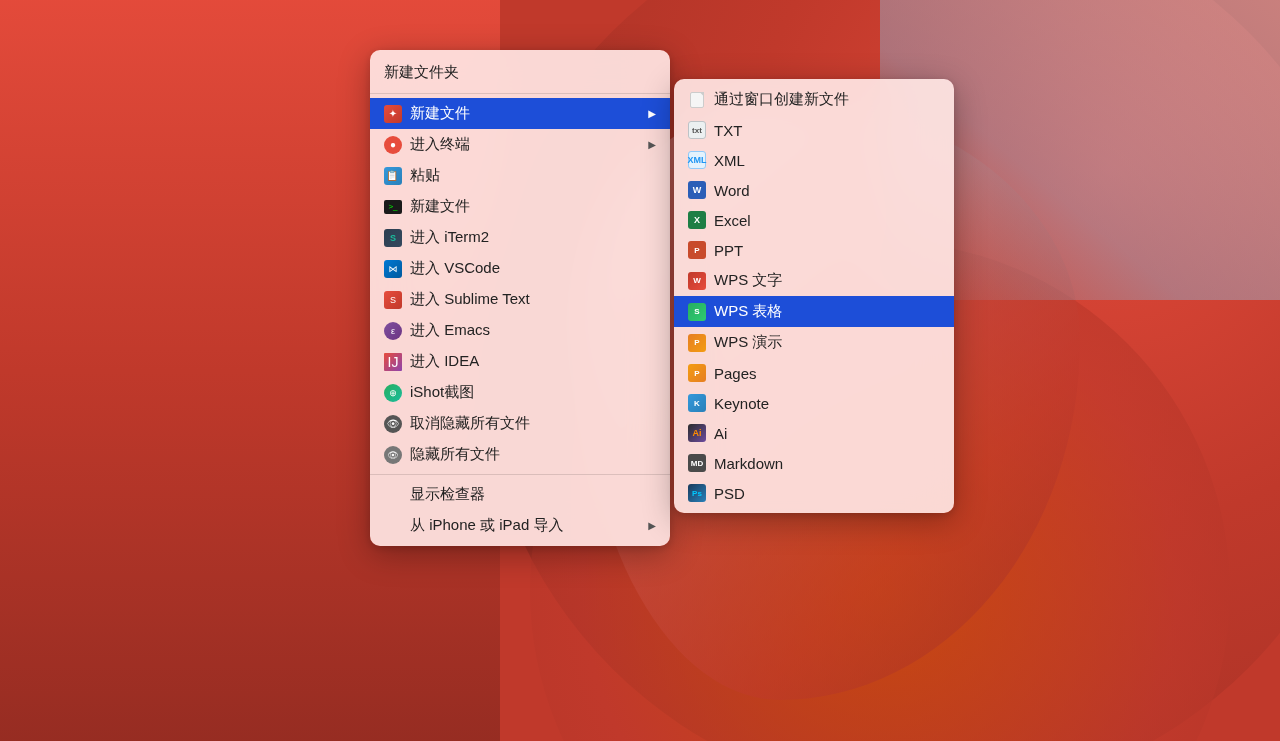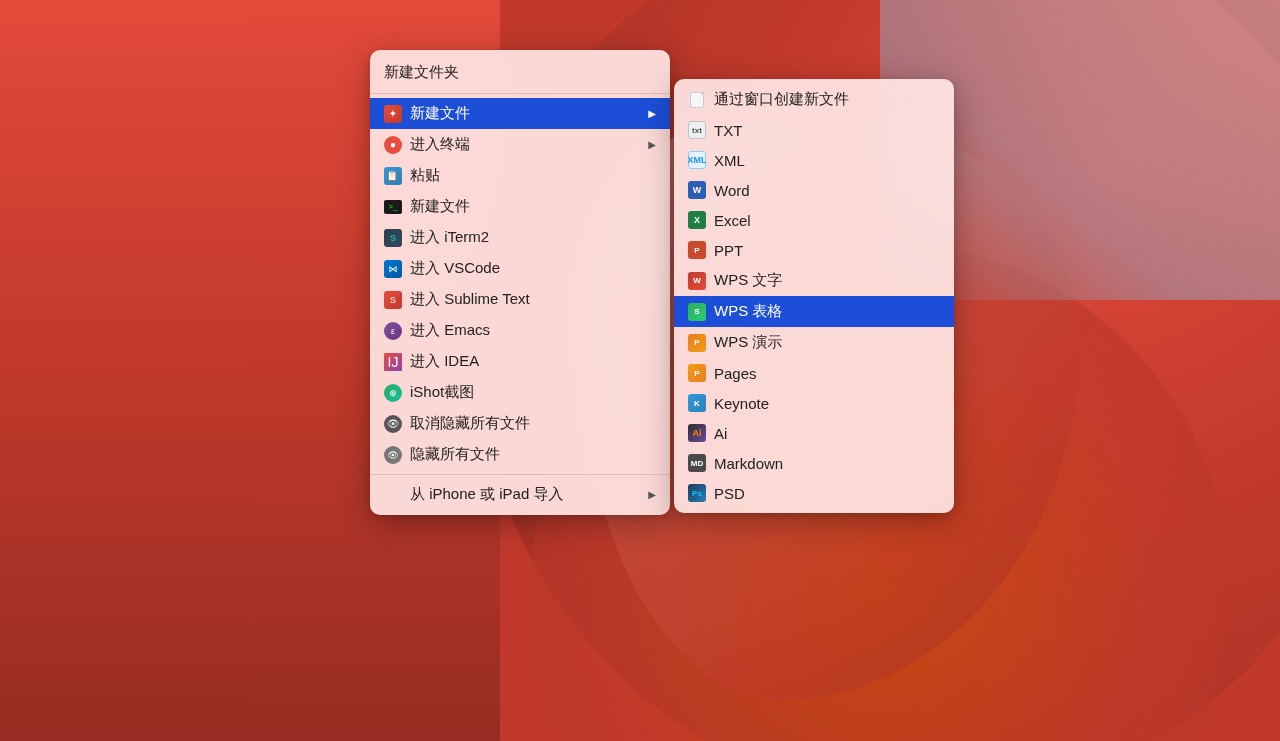--- a/index.html
+++ b/index.html
@@ -426,20 +426,23 @@
 
     <div class="menu-item">
       <span class="menu-icon">
         <span class="icon-hide-all" style="font-size:9px;">👁</span>
       </span>
       <span class="menu-item-label">隐藏所有文件</span>
     </div>
 
     <div class="menu-separator"></div>
 
+    <div class="menu-item">
+      <span class="menu-item-label" style="margin-left:26px;">显示检查器</span>
+    </div>
 
     <div class="menu-item">
       <span class="menu-item-label" style="margin-left:26px;">从 iPhone 或 iPad 导入</span>
       <span class="menu-arrow">▶</span>
     </div>
 
   </div>
 
   <div class="submenu" style="margin-top: 29px;">
 

